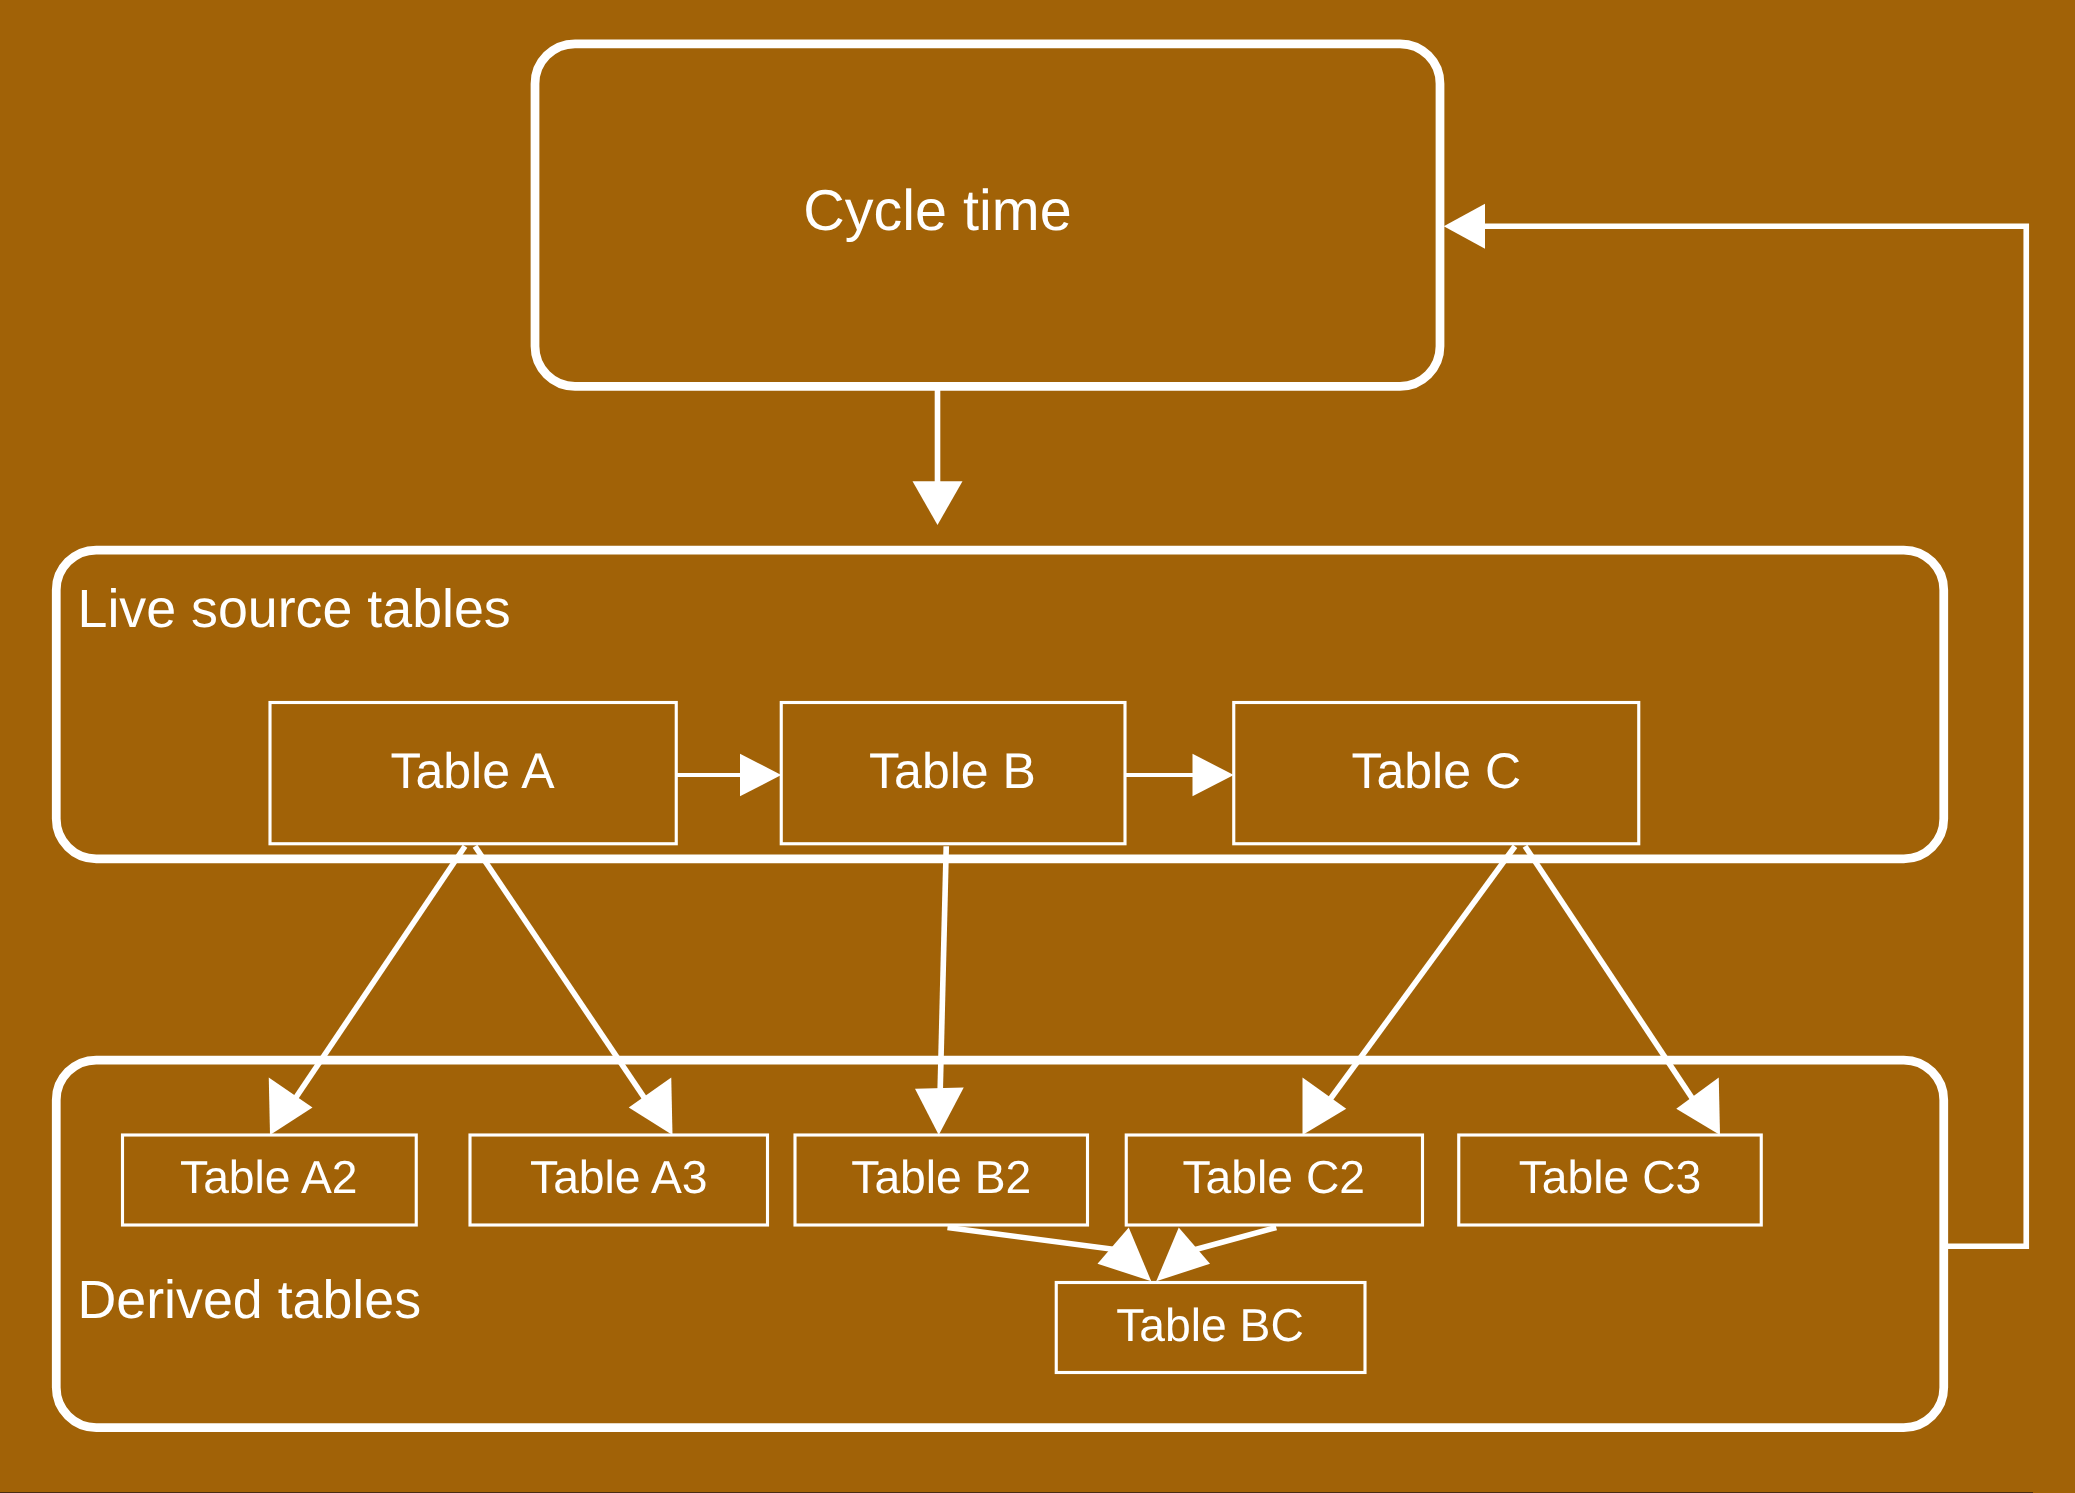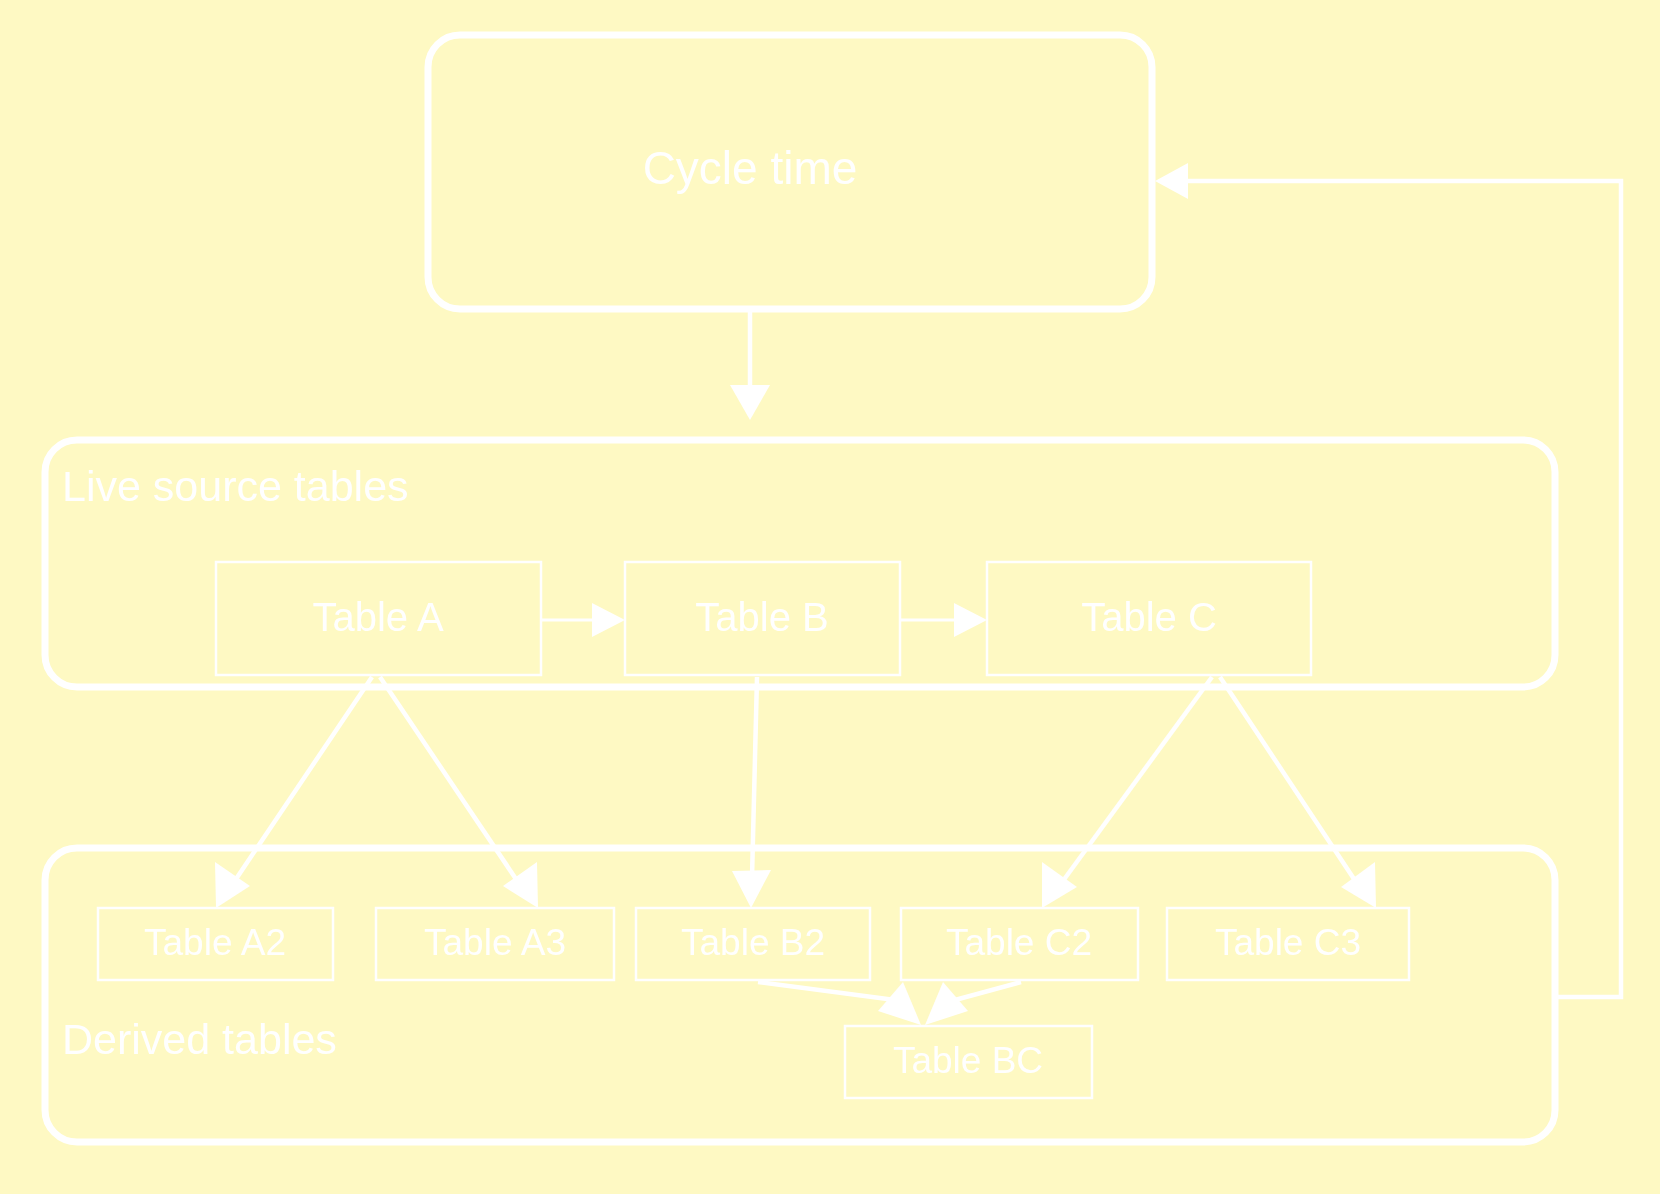--- a/index.html
+++ b/index.html
@@ -4,21 +4,21 @@
 <style>
   html, body {
     margin: 0;
     padding: 0;
     background: #05051f;
   }
   #canvas {
     position: relative;
     width: 1660px;
     height: 1194px;
-    background: #fef9c3;
+    background: #a16207;
     overflow: hidden;
     font-family: "Liberation Sans", sans-serif;
   }
   #diagram-svg {
     position: absolute;
     left: 0;
     top: 0;
     width: 1660px;
     height: 1194px;
   }

